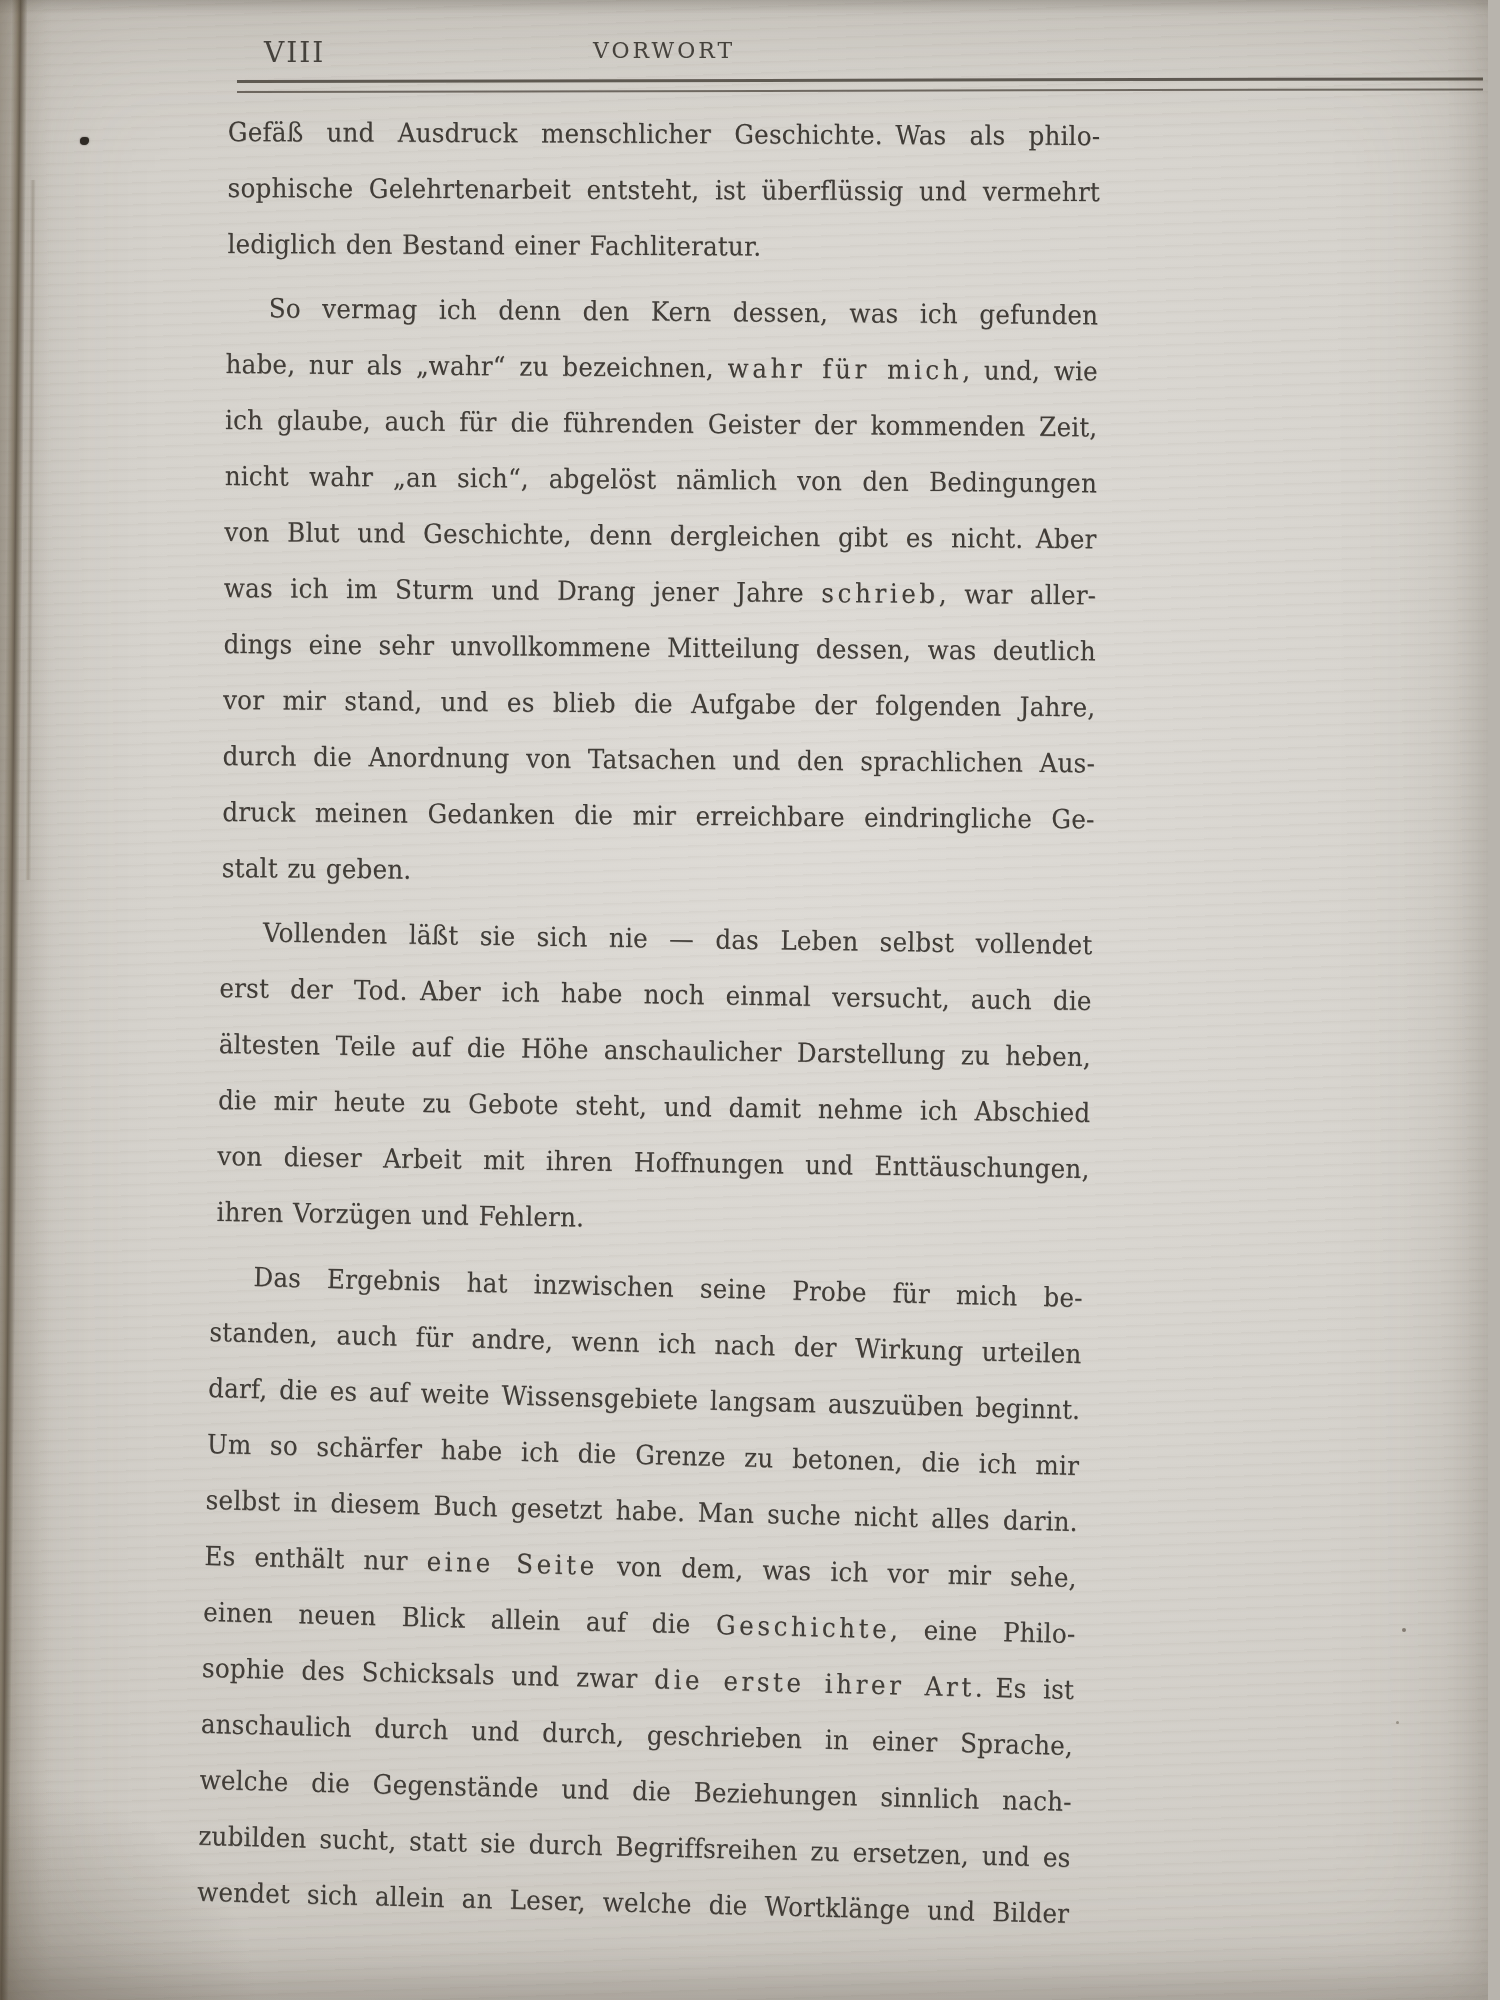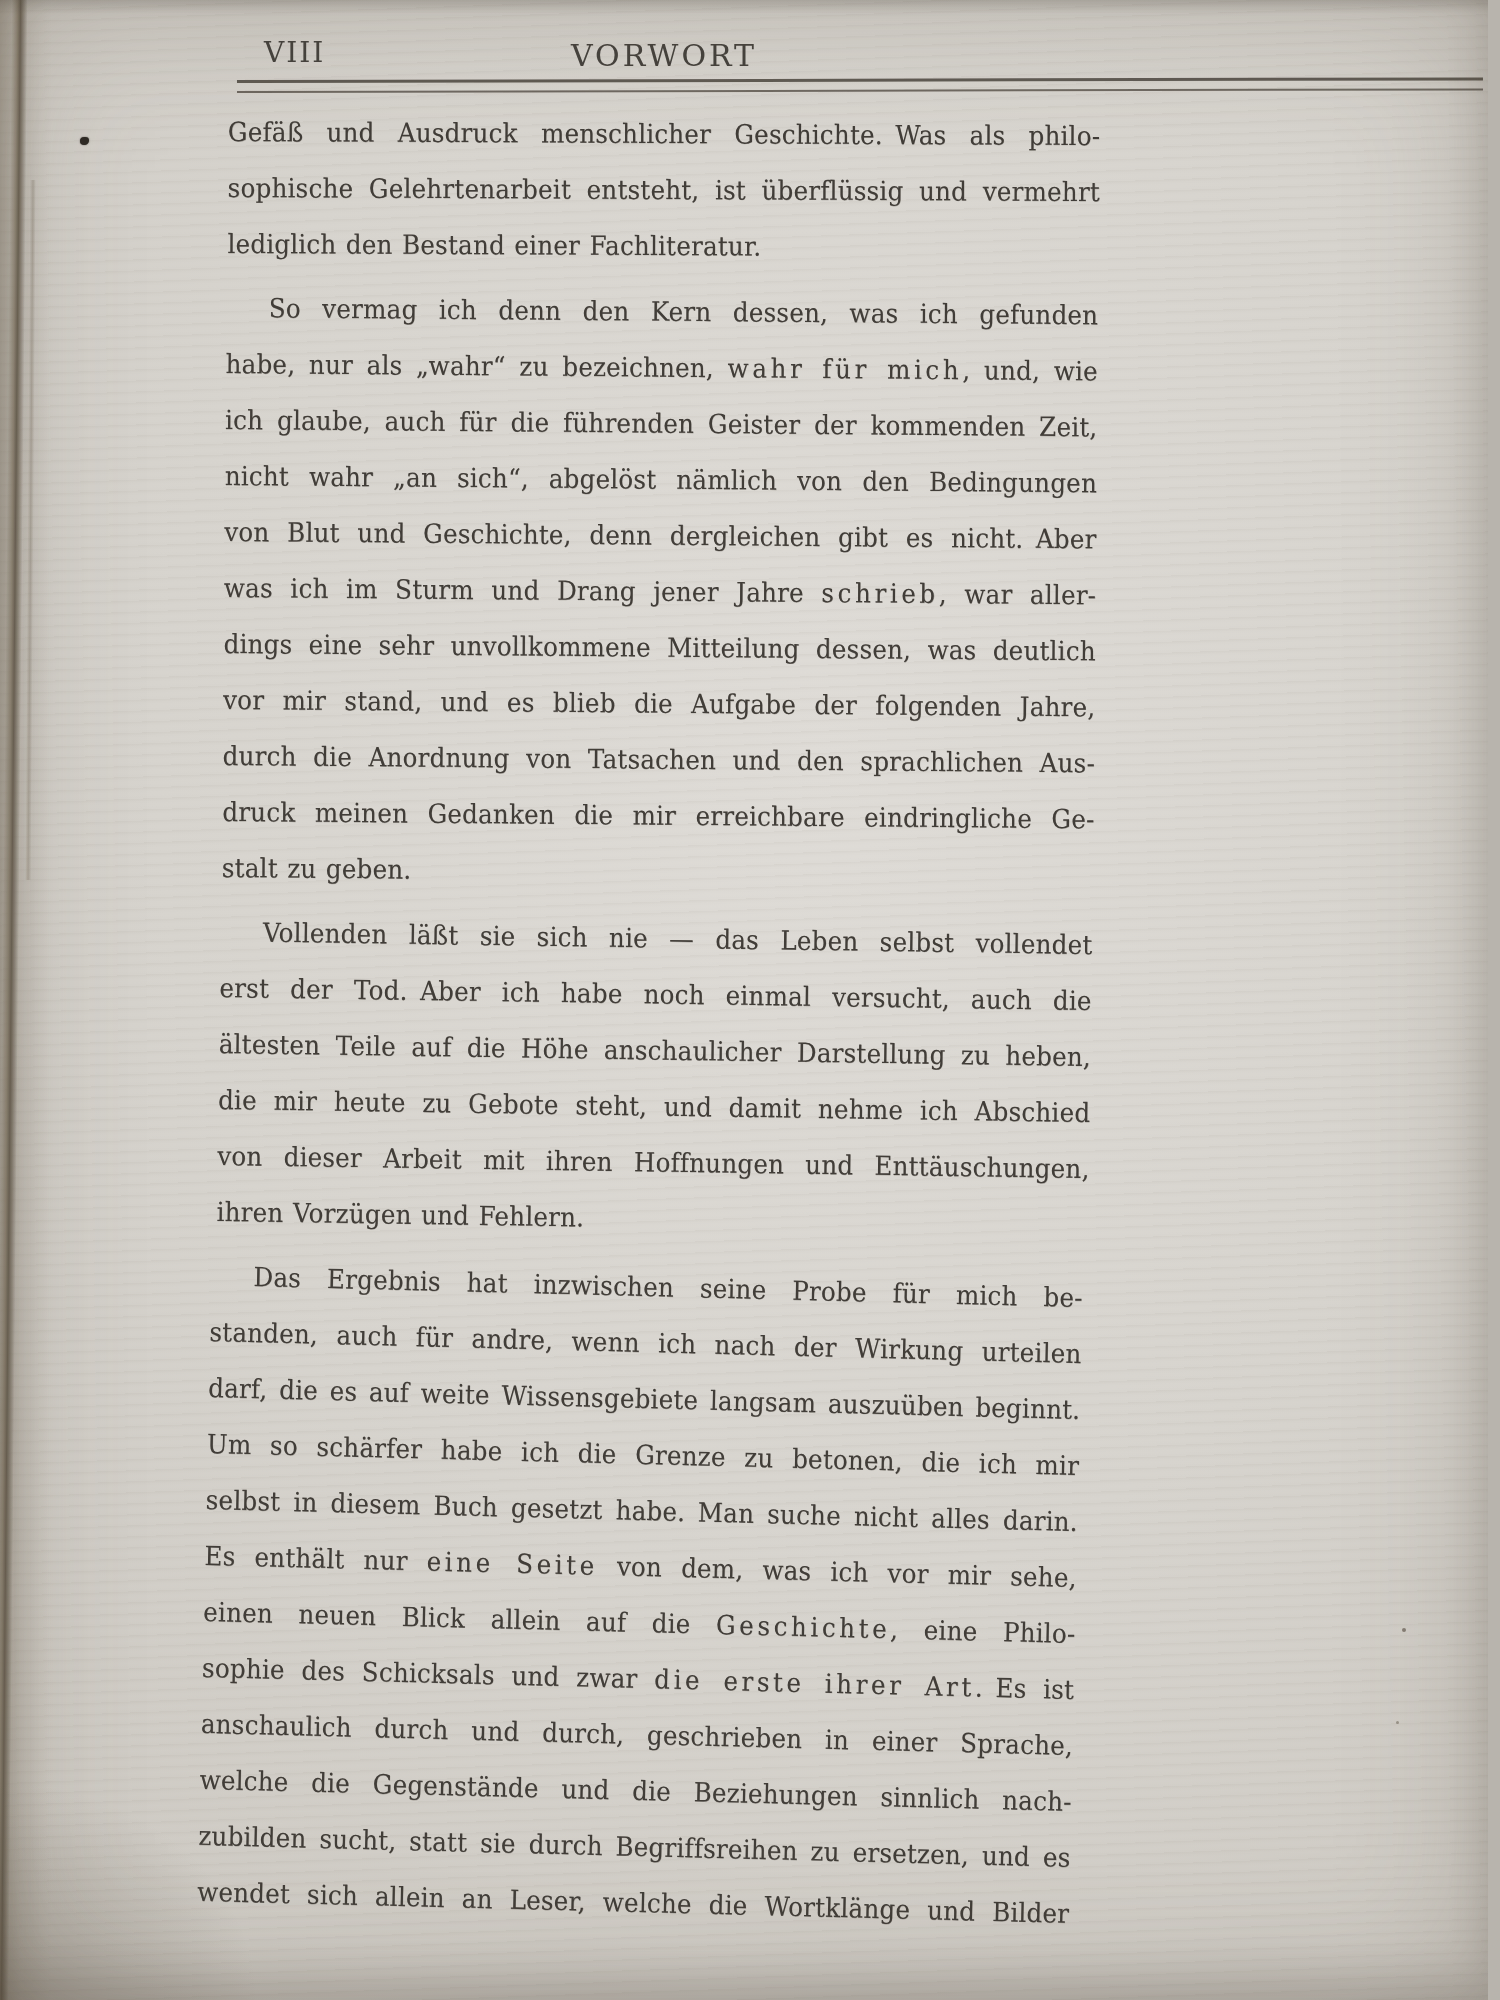--- a/index.html
+++ b/index.html
@@ -46,21 +46,21 @@
     background:linear-gradient(90deg, rgba(120,110,92,0), rgba(125,115,98,0.35), rgba(120,110,92,0));
     transform:rotate(0.4deg);transform-origin:top left;
   }
   .header-row{position:absolute;left:228px;top:36px;width:872px;height:40px;}
   .page-number{
     position:absolute;left:36px;top:0;
     font-size:28px;letter-spacing:2px;color:#45423d;
   }
   .running-header{
     position:absolute;left:0;top:2px;width:100%;text-align:center;
-    font-size:30px;letter-spacing:3px;color:#45423d;
+    font-size:22px;letter-spacing:3px;color:#45423d;
   }
   .rule{
     position:absolute;left:237px;top:80px;width:1246px;height:8px;
     border-top:3px solid rgba(75,70,62,0.85);
     border-bottom:2px solid rgba(75,70,62,0.75);
     transform:rotate(-0.12deg);transform-origin:left center;
   }
   .body-text{
     position:absolute;left:228px;top:104px;width:938px;
     transform:scaleX(0.93);transform-origin:top left;

